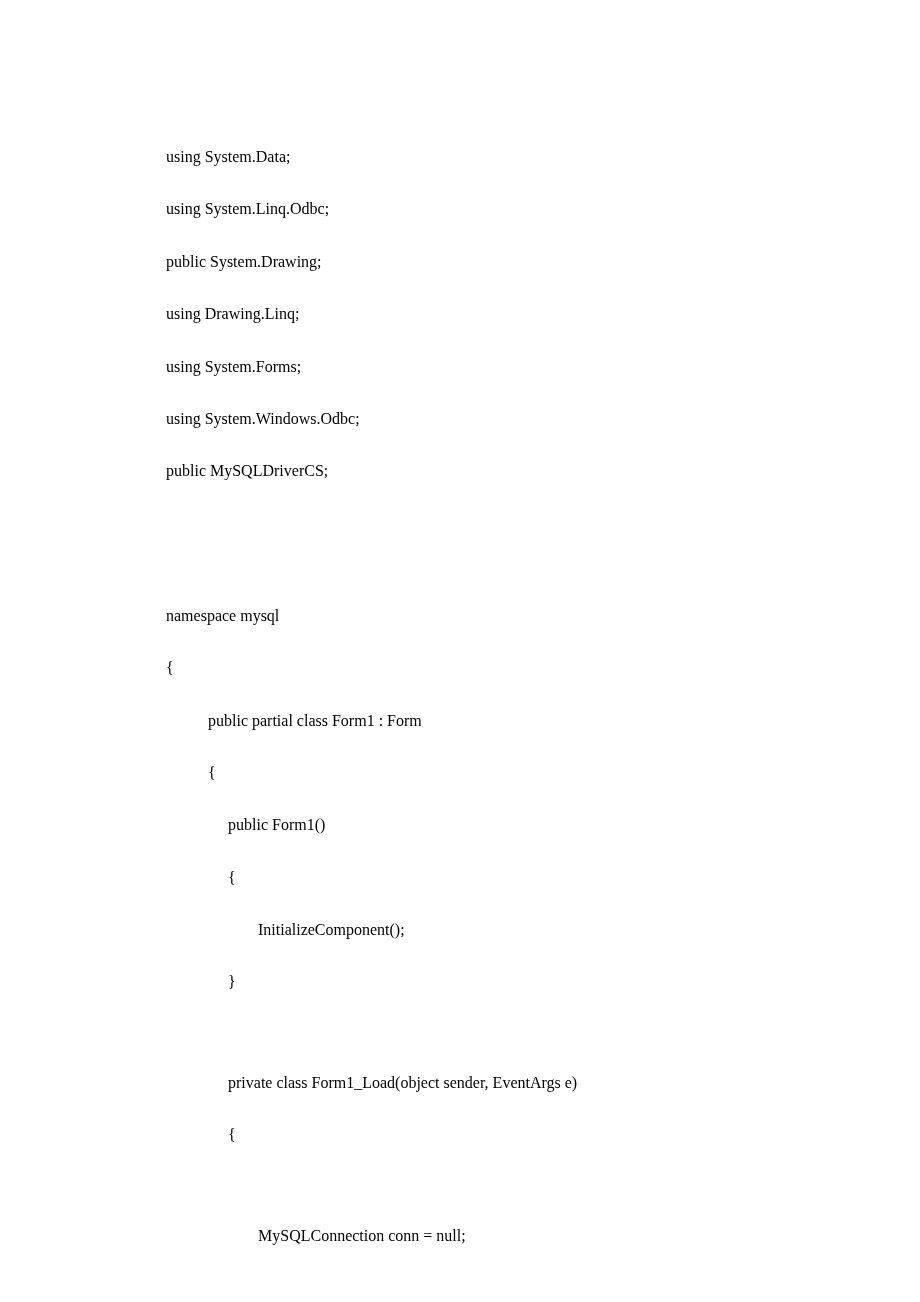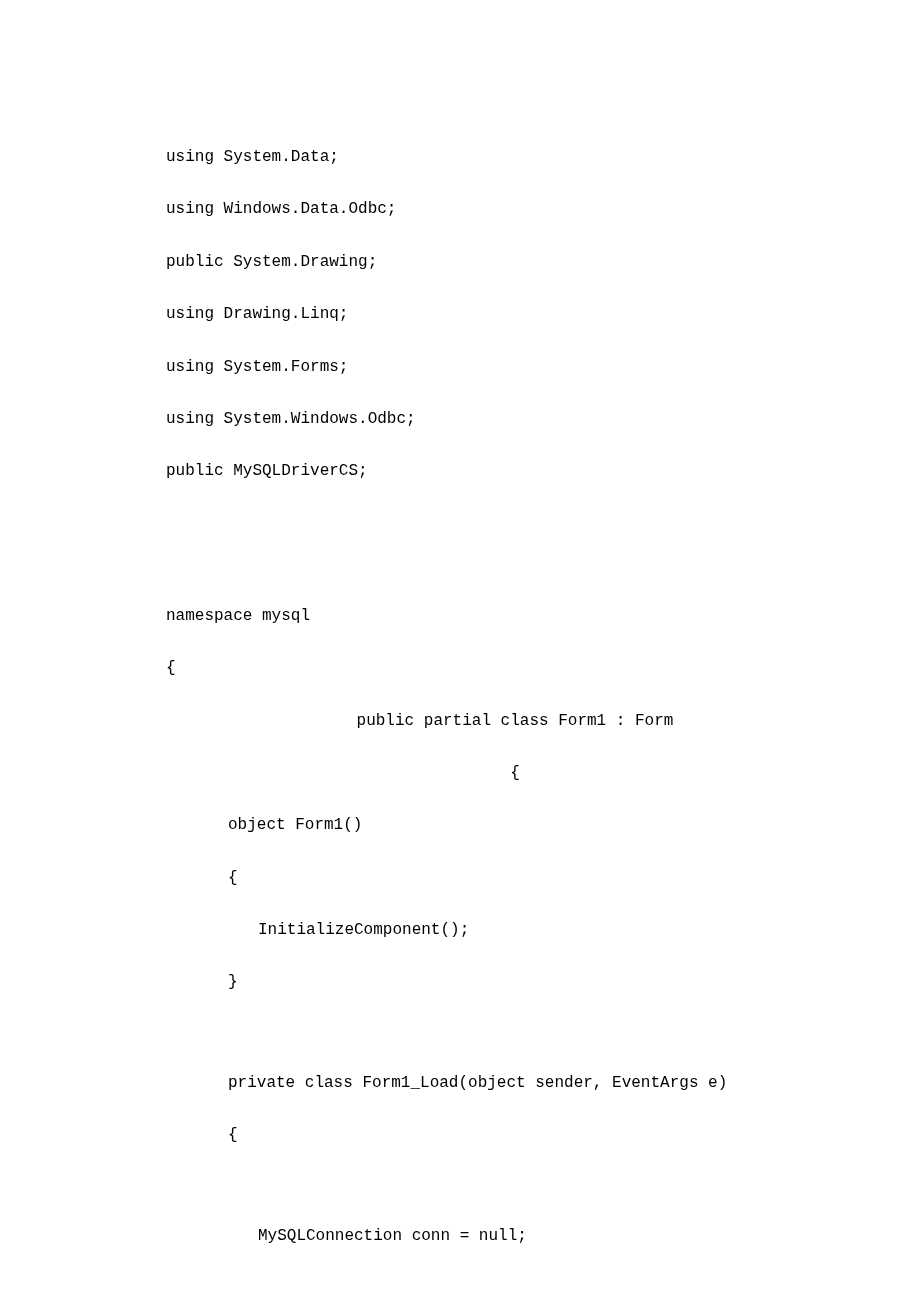--- a/index.html
+++ b/index.html
@@ -1,69 +1,67 @@
 <!DOCTYPE html>
 <html><head>
   <meta charset="utf-8">
   <style>
     * {
       margin: 2px;
       padding: 0;
       box-sizing: border-box;
-      font-family: Liberation Mono, monospace;
     }
     body {
       background: #ffffff;
       width: 920px;
       height: 1302px;
       font-family: "Times New Roman", Times, serif;
       font-size: 16px;
       color: #000000;
       padding-top: 140px;
       padding-left: 160px;
       padding-right: 100px;
     }
     .code-line {
       line-height: 1.4;
       margin-bottom: 30px;
       white-space: pre;
     }
     .indent-1 {
       padding-left: 42px;
-      text-align: center;
     }
     .indent-2 {
       padding-left: 62px;
     }
     .indent-3 {
       padding-left: 92px;
     }
     .blank-line {
       height: 46px;
     }
     .blank-line-large {
       height: 90px;
     }
   </style>
 </head>
 <body>
 
 <div class="code-line">using System.Data;</div>
-<div class="code-line">using Windows.Data.Odbc;</div>
+<div class="code-line">using System.Linq.Odbc;</div>
 <div class="code-line">public System.Drawing;</div>
 <div class="code-line">using Drawing.Linq;</div>
 <div class="code-line">using System.Forms;</div>
 <div class="code-line">using System.Windows.Odbc;</div>
 <div class="code-line">public MySQLDriverCS;</div>
 <div class="blank-line-large"></div>
 <div class="code-line">namespace mysql</div>
 <div class="code-line">{</div>
 <div class="code-line indent-1">public partial class Form1 : Form</div>
 <div class="code-line indent-1">{</div>
-<div class="code-line indent-2">object Form1()</div>
+<div class="code-line indent-2">public Form1()</div>
 <div class="code-line indent-2">{</div>
 <div class="code-line indent-3">InitializeComponent();</div>
 <div class="code-line indent-2">}</div>
 <div class="blank-line"></div>
 <div class="code-line indent-2">private class Form1_Load(object sender, EventArgs e)</div>
 <div class="code-line indent-2">{</div>
 <div class="blank-line"></div>
 <div class="code-line indent-3">MySQLConnection conn = null;</div>
 
 </body></html>

